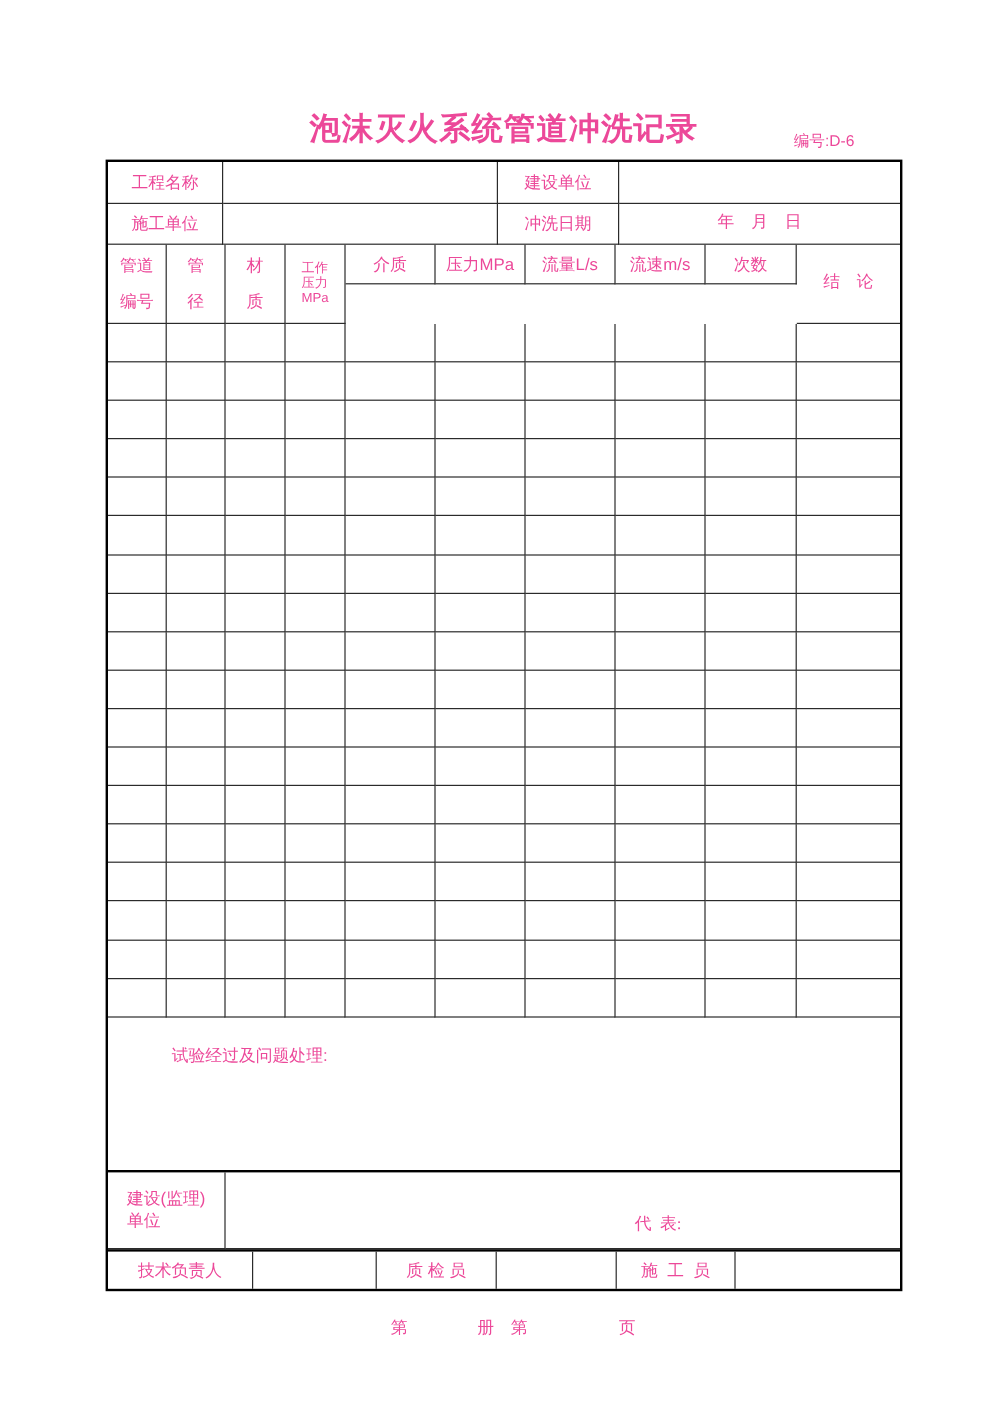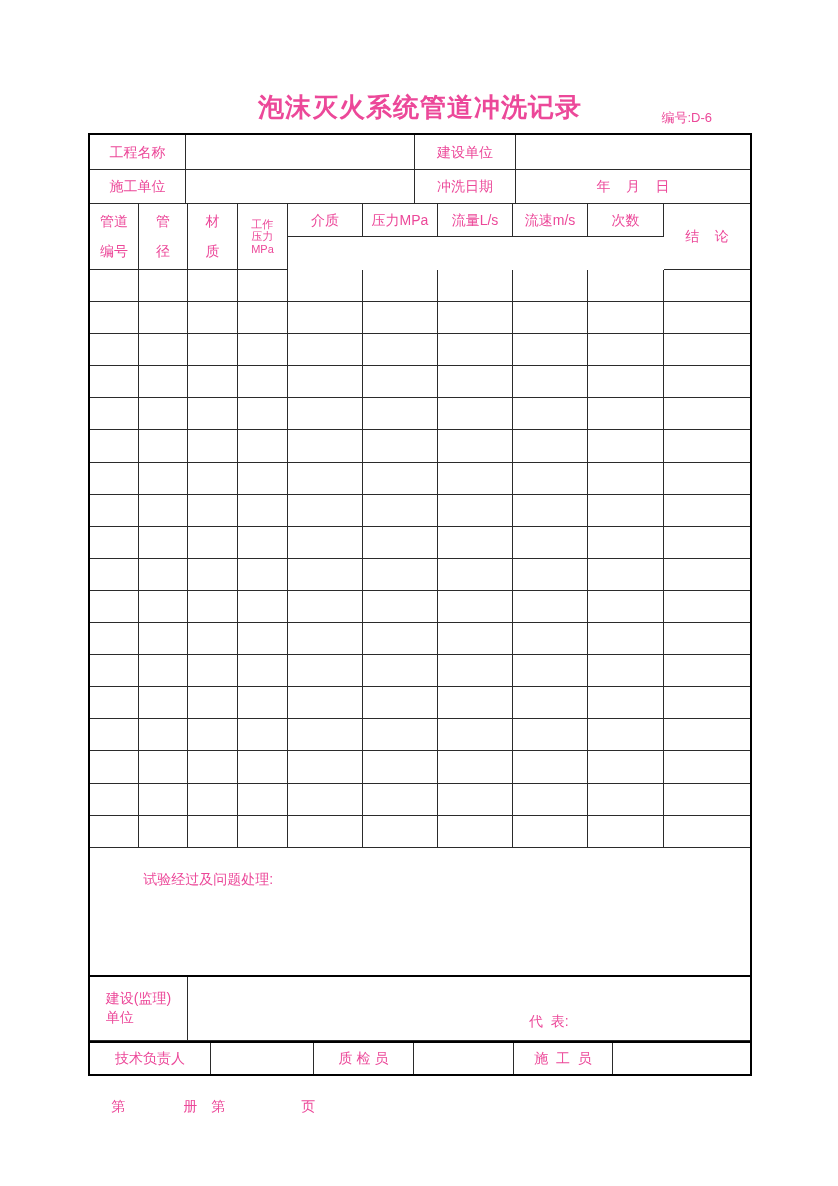--- a/index.html
+++ b/index.html
@@ -30,21 +30,21 @@
     box-sizing: border-box;
     border-right: 1px solid var(--line);
     border-bottom: 1px solid var(--line);
     display: flex; align-items: center; justify-content: center;
     text-align: left;
     font-size: 14px;
     white-space: pre-wrap;
     line-height: 1.35;
     overflow: hidden;
   }
-  .c.last { border-right: none; }
+  .c.last { border-right: none; font-family: Liberation Serif, serif; }
 
   .info-grid { display: grid; grid-template-columns: 96px 229px 101px 1fr; grid-template-rows: 35px 34px; }
 
   .header-grid { display: grid; grid-template-columns: var(--cols10); grid-template-rows: 33px 33px; font-size: 13px; }
   .header-grid .span2 { grid-row: 1 / span 2; }
   .hc1 { grid-column: 1; } .hc2 { grid-column: 2; } .hc3 { grid-column: 3; } .hc4 { grid-column: 4; }
   .flush-span { grid-column: 5 / span 5; grid-row: 1; }
   .hc10 { grid-column: 10; }
   .tall-gap { line-height: 2.1; }
   .small3 { font-size: 11px; line-height: 1.15; }
@@ -65,21 +65,21 @@
   .super-label { font-size: 14px; }
   .super-value { position: relative; border-right: none; }
   .rep { position: absolute; left: 341px; bottom: 9px; font-size: 14px; white-space: pre; margin-top: 28px; }
 
   .sig-row { display: grid; grid-template-columns: 121px 103px 100px 100px 99px 1fr; height: 31px; }
   .sig-row .c { border-bottom: none; }
 
   .footer {
     width: 664px; box-sizing: border-box;
     margin-top: 6px; padding-right: 8px;
-    text-align: left; font-size: 14px;
+    text-align: center; font-size: 14px;
     white-space: pre;
   }
   .footer .sp1 { margin-right: 58px; }
   .footer .sp2 { margin-right: 14px; }
   .footer .sp3 { margin-right: 76px; }
 </style>
 </head>
 <body>
 
 <div class="page">

